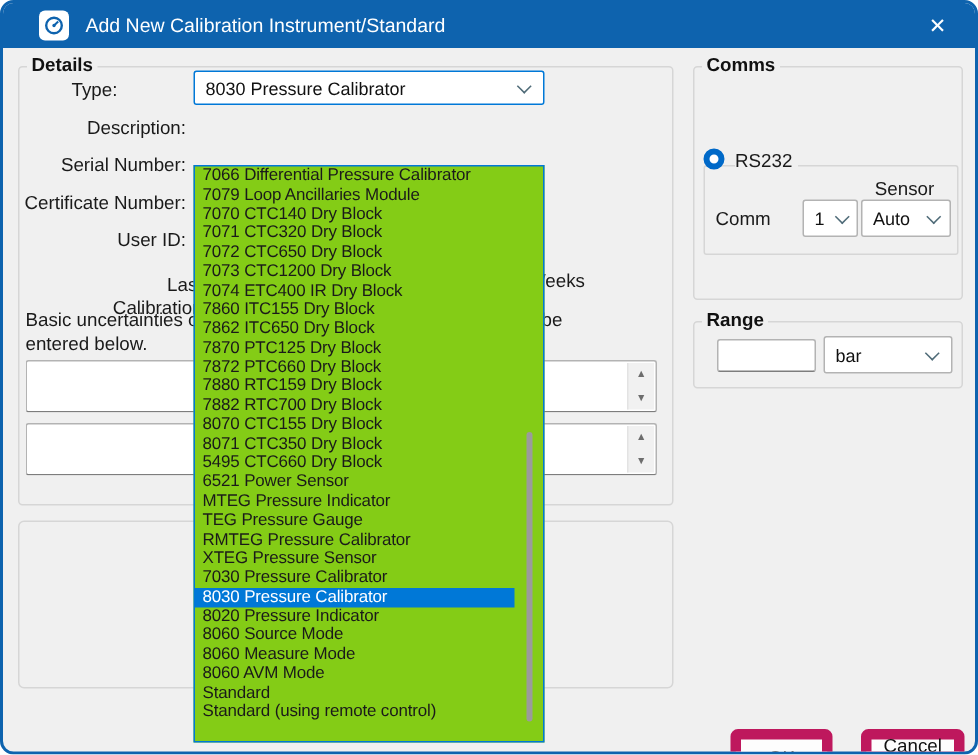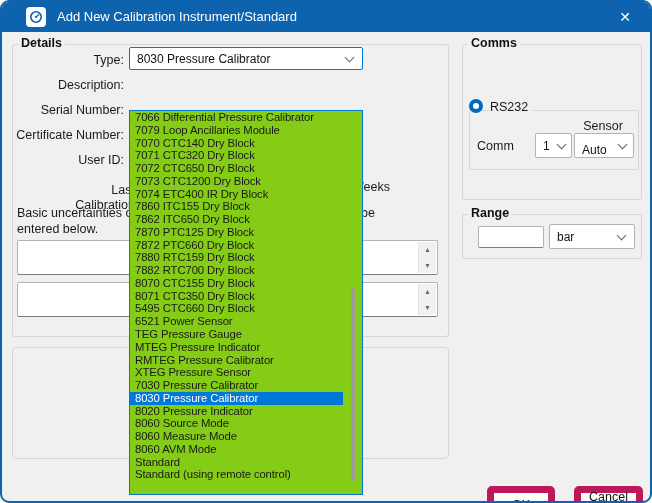--- a/index.html
+++ b/index.html
@@ -55,21 +55,21 @@
       </svg>
     </span>
     <span class="title-text">Add New Calibration Instrument/Standard</span>
     <span class="close-btn">✕</span>
   </div>
 
   <div class="groupbox" style="left:10px;top:42px;width:437px;height:293px;"></div>
   <span class="group-label" style="left:16px;top:34px;">Details</span>
 
   <div id="field-labels">
-      <span class="field-label" style="top: 51px;">Type:</span>
+      <span class="field-label" style="top: 51px; text-align: center;">Type:</span>
       <span class="field-label" style="top: 76px;">Description:</span>
       <span class="field-label" style="top: 101px;">Serial Number:</span>
       <span class="field-label" style="top: 126px;">Certificate Number:</span>
       <span class="field-label" style="top: 151px;">User ID:</span>
     </div>
 
   <span class="field-label" style="top:181px;width:117px;line-height:15px;margin-left:16px;">
     <span>Last</span><br>
     <span>Calibration</span>
   </span>
@@ -112,22 +112,22 @@
         <div class="list-item">7860 ITC155 Dry Block</div>
         <div class="list-item">7862 ITC650 Dry Block</div>
         <div class="list-item">7870 PTC125 Dry Block</div>
         <div class="list-item">7872 PTC660 Dry Block</div>
         <div class="list-item">7880 RTC159 Dry Block</div>
         <div class="list-item">7882 RTC700 Dry Block</div>
         <div class="list-item">8070 CTC155 Dry Block</div>
         <div class="list-item">8071 CTC350 Dry Block</div>
         <div class="list-item">5495 CTC660 Dry Block</div>
         <div class="list-item">6521 Power Sensor</div>
+        <div class="list-item">MTEG Pressure Indicator</div>
         <div class="list-item">TEG Pressure Gauge</div>
-        <div class="list-item">MTEG Pressure Indicator</div>
         <div class="list-item">RMTEG Pressure Calibrator</div>
         <div class="list-item">XTEG Pressure Sensor</div>
         <div class="list-item">7030 Pressure Calibrator</div>
         <div class="list-item selected">8030 Pressure Calibrator</div>
         <div class="list-item">8020 Pressure Indicator</div>
         <div class="list-item">8060 Source Mode</div>
         <div class="list-item">8060 Measure Mode</div>
         <div class="list-item">8060 AVM Mode</div>
         <div class="list-item">Standard</div>
         <div class="list-item">Standard (using remote control)</div>
@@ -142,21 +142,21 @@
   <span class="radio" style="left:467px;top:97px;z-index:2;"></span>
   <span class="static-text" style="left:488px;top:98px;background:var(--c-bg,#f0f0f0);padding:0 4px 0 0;z-index:2;">RS232</span>
 
   <span class="static-text" style="left:571px;top:117px;width:60px;text-align:center;">Sensor</span>
   <span class="static-text" style="left:475px;top:137px;">Comm</span>
 
   <div class="combo" style="left:533px;top:131px;width:37px;height:25px;">
     <span>1</span>
     <span class="chev" style="right:6px;"></span>
   </div>
-  <div class="combo" style="left:572px;top:131px;width:60px;height:25px;align-items:flex-end;">
+  <div class="combo" style="left:572px;top:131px;width:60px;height:25px;">
     <span>Auto</span>
     <span class="chev" style="right:7px;"></span>
   </div>
 
   <div class="groupbox" style="left:460px;top:212px;width:180px;height:45px;"></div>
   <span class="group-label" style="left:466px;top:204px;">Range</span>
 
   <input class="textinput" style="left: 476px; top: 224px; width: 66px; height: 22px;" value="">
   <div class="combo" style="left:547px;top:222px;width:86px;height:25px;">
     <span>bar</span>

